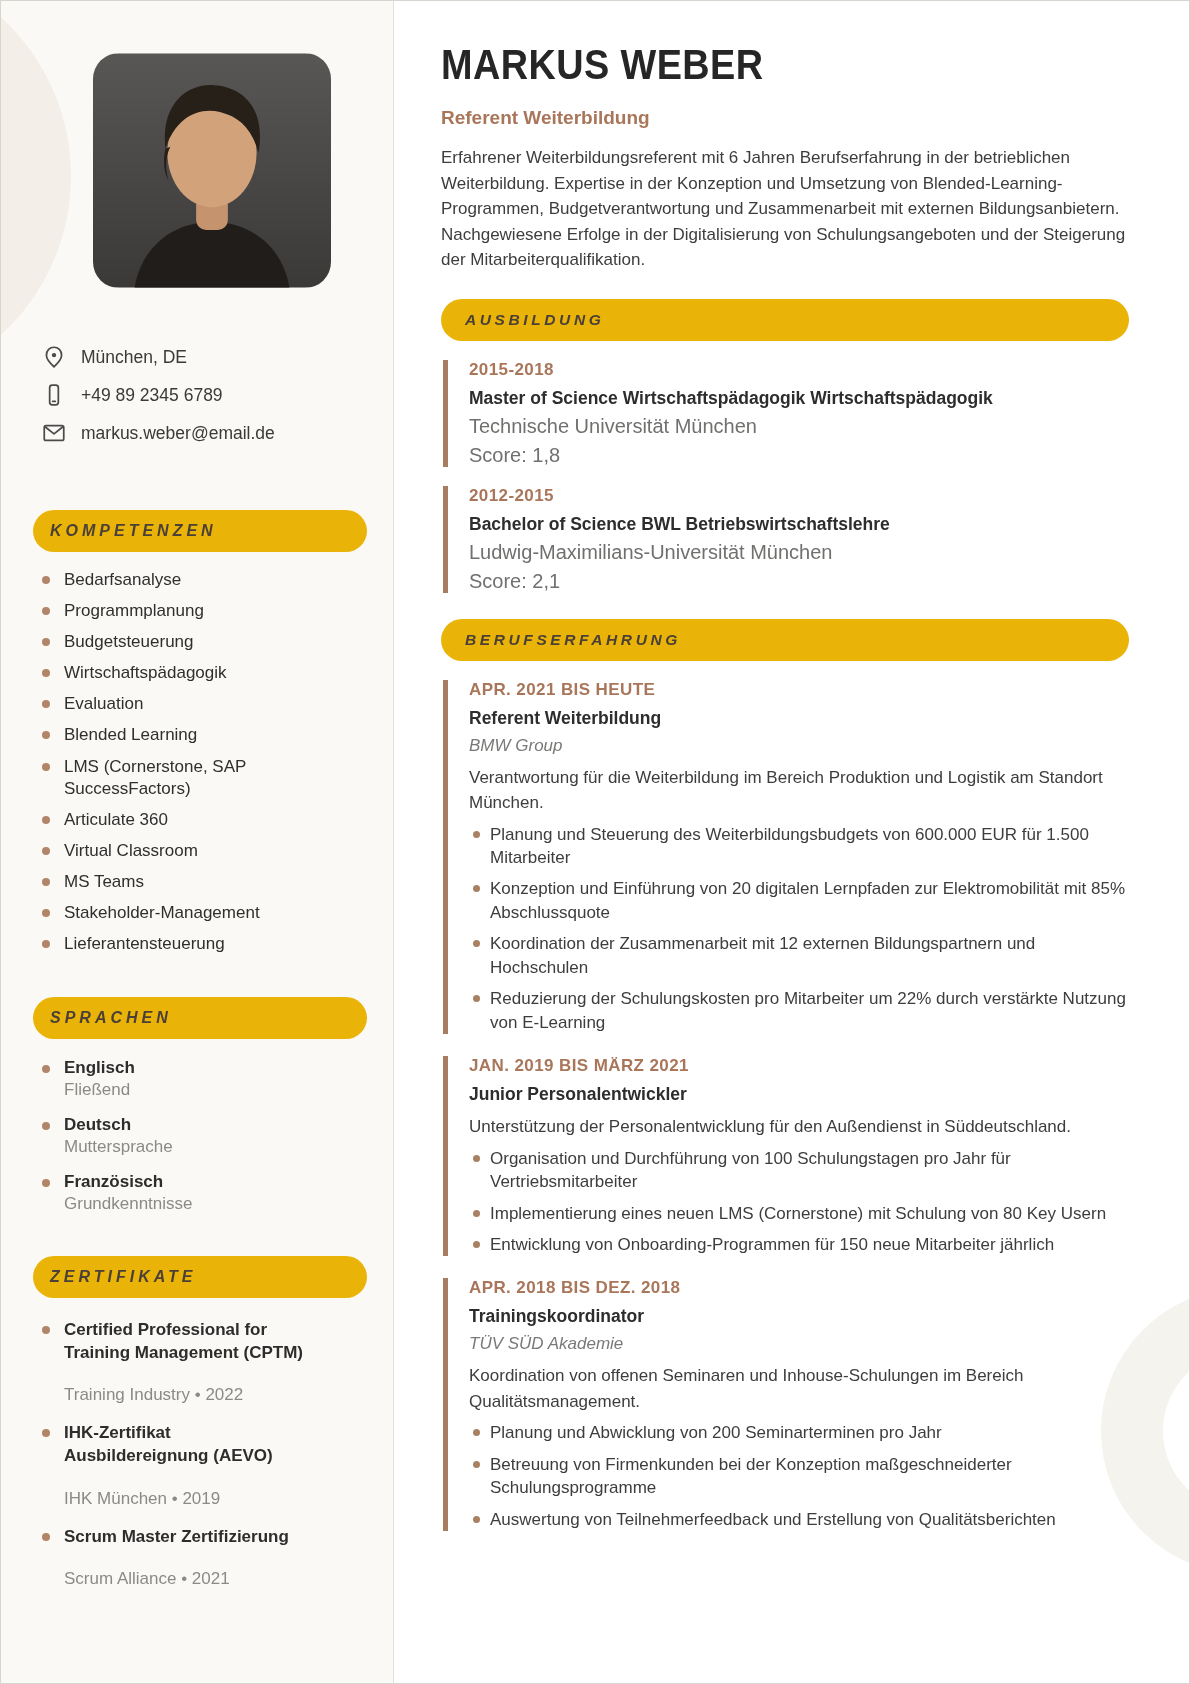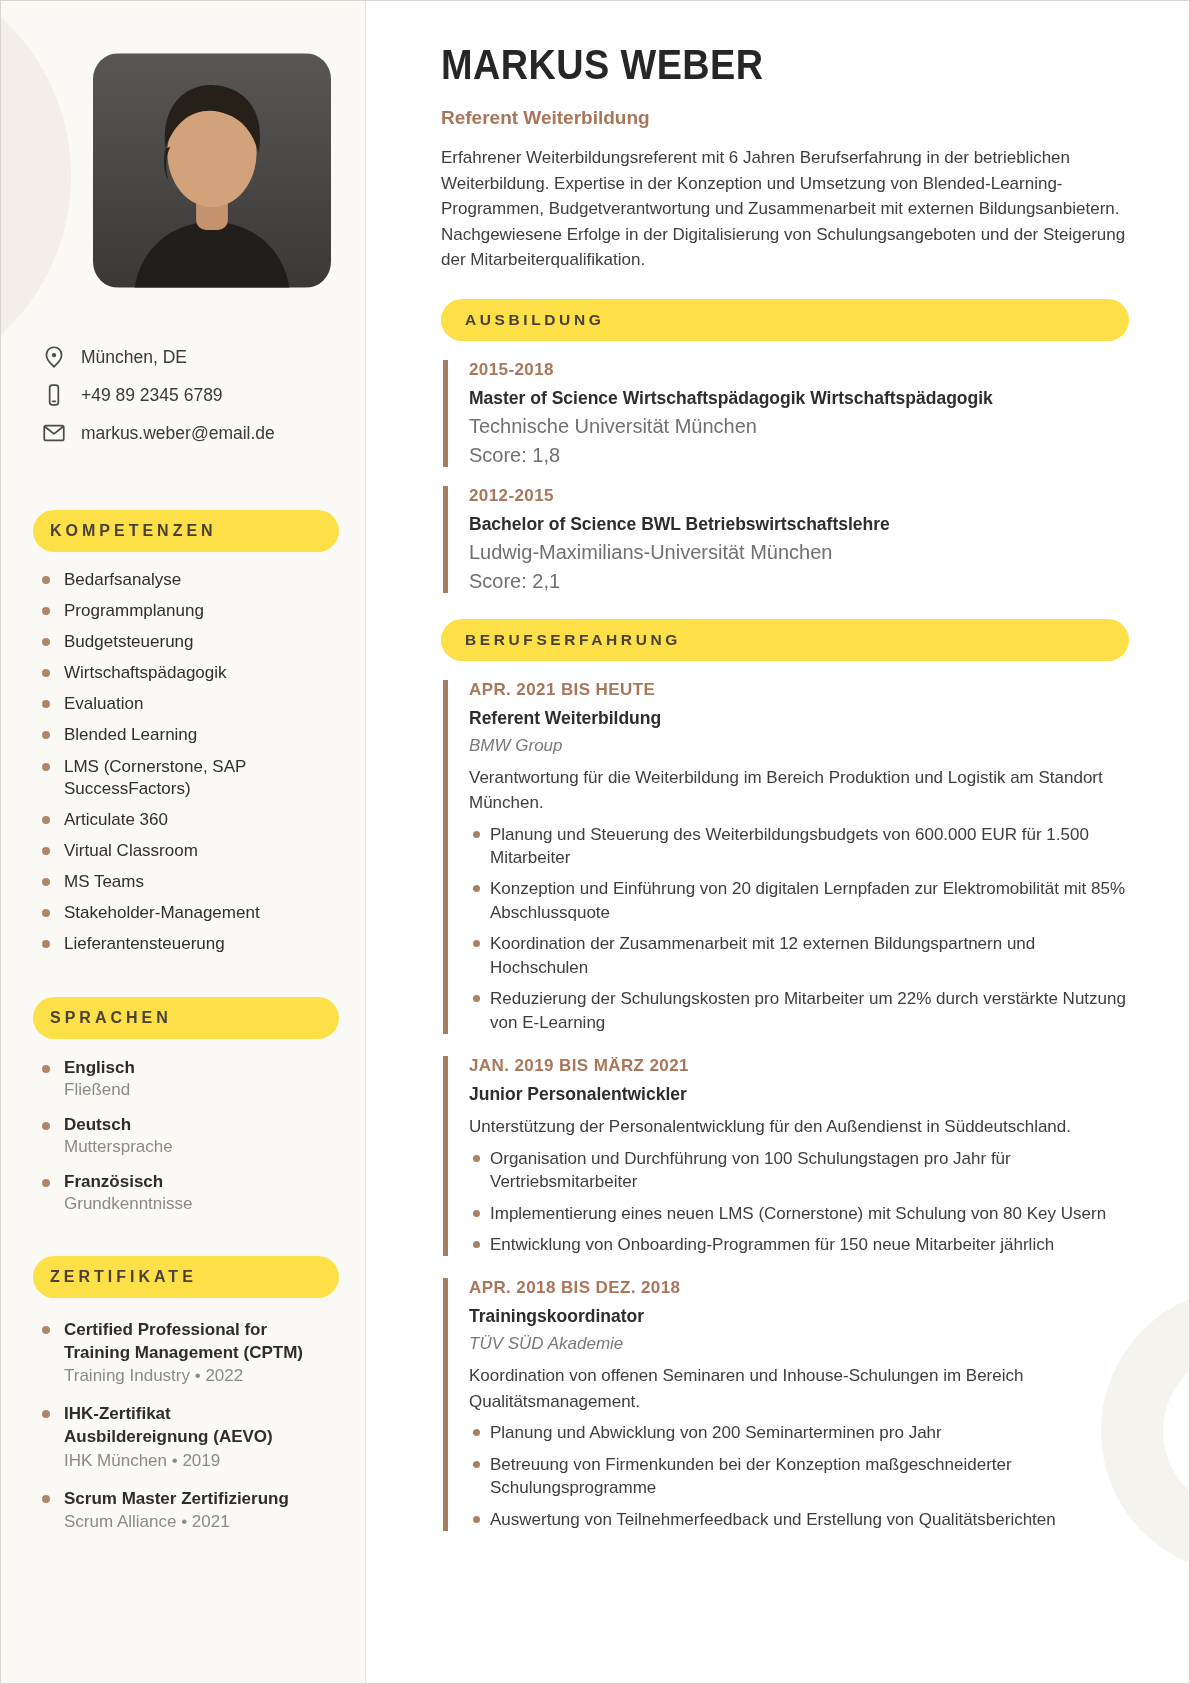--- a/index.html
+++ b/index.html
@@ -12,39 +12,39 @@
     overflow:hidden;
   }
 
   
   .ring{ position:absolute; border-radius:50%; pointer-events:none; }
   .ring-top{ left:-360px; top:-40px; width:430px; height:430px; border:75px solid #f3efe8; }
   .ring-bottom{ left:1100px; top:1287px; width:286px; height:286px; border:62px solid #f5f3ee; }
 
   
   .sidebar{
-    position:absolute; left:0; top:0; width:365px; height:100%;
+    position:absolute; left:0; top:0; width:393px; height:100%;
     background:#fbf9f5; border-right:1px solid #e4dfd8;
     padding:52px 26px 0 32px; overflow:hidden;
   }
   .photo{
     position:relative; margin:0 0 0 60px; width:238px; height:235px;
     border-radius:26px; overflow:hidden;
   }
   .photo svg{ display:block; width:100%; height:100%; }
 
   .contact{ list-style:none; margin:56px 0 0 8px; position:relative; }
   .contact li{ display:flex; align-items:center; gap:14px; margin-bottom:12px; }
   .contact .cicon{ width:26px; height:26px; flex:0 0 26px; display:flex; align-items:center; justify-content:center; }
   .contact .ctext{ font-size:17.5px; color:#3a3a3a; }
 
   .pill{
-    background:#fde047; color:#4b4037; border-radius:22px;
+    background:#eab308; color:#4b4037; border-radius:22px;
     font-weight:700; font-size:16px; letter-spacing:4px;
-    padding:12px 16px 12px 17px; position:relative;
+    padding:12px 16px 12px 17px; position:relative;font-style:italic;
   }
   .sb-pill{ margin-top:64px; }
   .sb-pill.mt2{ margin-top:42px; }
 
   .skills{ list-style:none; margin:17px 0 0 0; }
   .skills li{
     position:relative; padding-left:31px; margin-bottom:9px;
     font-size:17px; color:#2f2f2f; line-height:1.3;
   }
   .skills li::before{
@@ -61,21 +61,21 @@
   .lang-name{ font-size:17px; font-weight:700; color:#2d2d2d; }
   .lang-level{ font-size:17px; color:#8c8a87; margin-top:2px; }
 
   .certs{ list-style:none; margin:21px 0 0 0; }
   .certs li{ position:relative; padding-left:31px; margin-bottom:17px; }
   .certs li::before{
     content:""; position:absolute; left:9px; top:7px;
     width:8px; height:8px; border-radius:50%; background:#b28469;
   }
   .cert-name{ font-size:17px; font-weight:700; color:#2d2d2d; line-height:1.33; max-width:250px; }
-  .cert-issuer{ font-size:17px; color:#8c8a87; margin-top:2px; }
+  .cert-issuer{ font-size:17px; color:#8c8a87; margin-top:21px; }
 
   
   .main{
     position:absolute; left:440px; top:0; width:688px; padding-top:40px;
   }
   h1.name{
     font-size:42px; font-weight:800; color:#262626; letter-spacing:0.5px;
     transform:scaleX(0.9); transform-origin:left center; white-space:nowrap;
   }
   .jobtitle{ margin-top:18px; font-size:19px; font-weight:700; color:#a9765a; }

